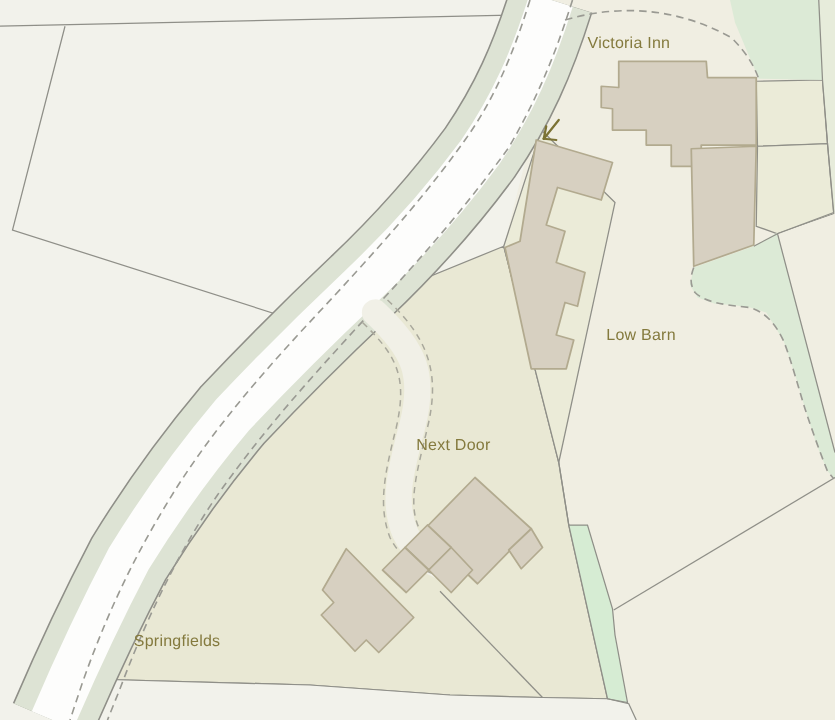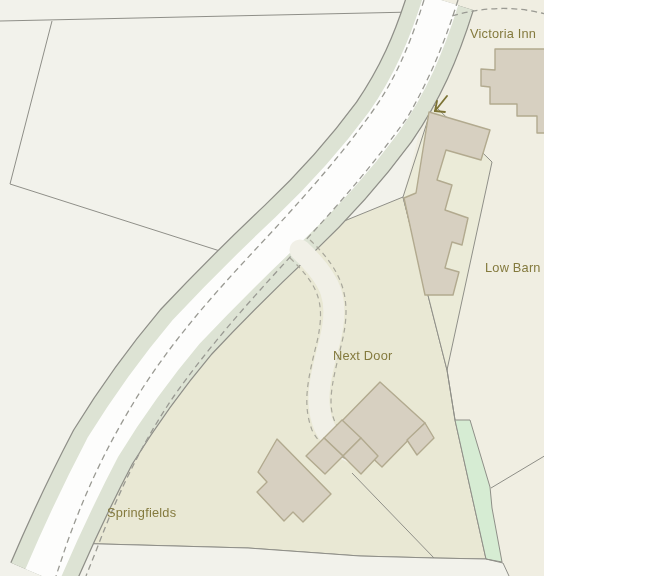--- a/index.html
+++ b/index.html
@@ -15,21 +15,21 @@
     --drive:#f1f0e7;
     --bldg:#d7d0c1;
     --bldg-line:#b2aa8f;
     --boundary:#8f8f88;
     --dash:#9a9a93;
     --drive-dash:#a9a89c;
     --label:#847a3e;
   }
   html,body{margin:0;padding:0;background:#fff;}
   .map-frame{
-    width:544px;height:576px;overflow:hidden;position:relative;
+    width:668px;height:576px;overflow:hidden;position:relative;
     font-family:"Liberation Sans", sans-serif;
   }
   svg{display:block;}
   .map-label{
     fill:var(--label);
     font-family:"Liberation Sans", sans-serif;
     font-size:12.8px;
     font-weight:500;
     letter-spacing:.2px;
   }

